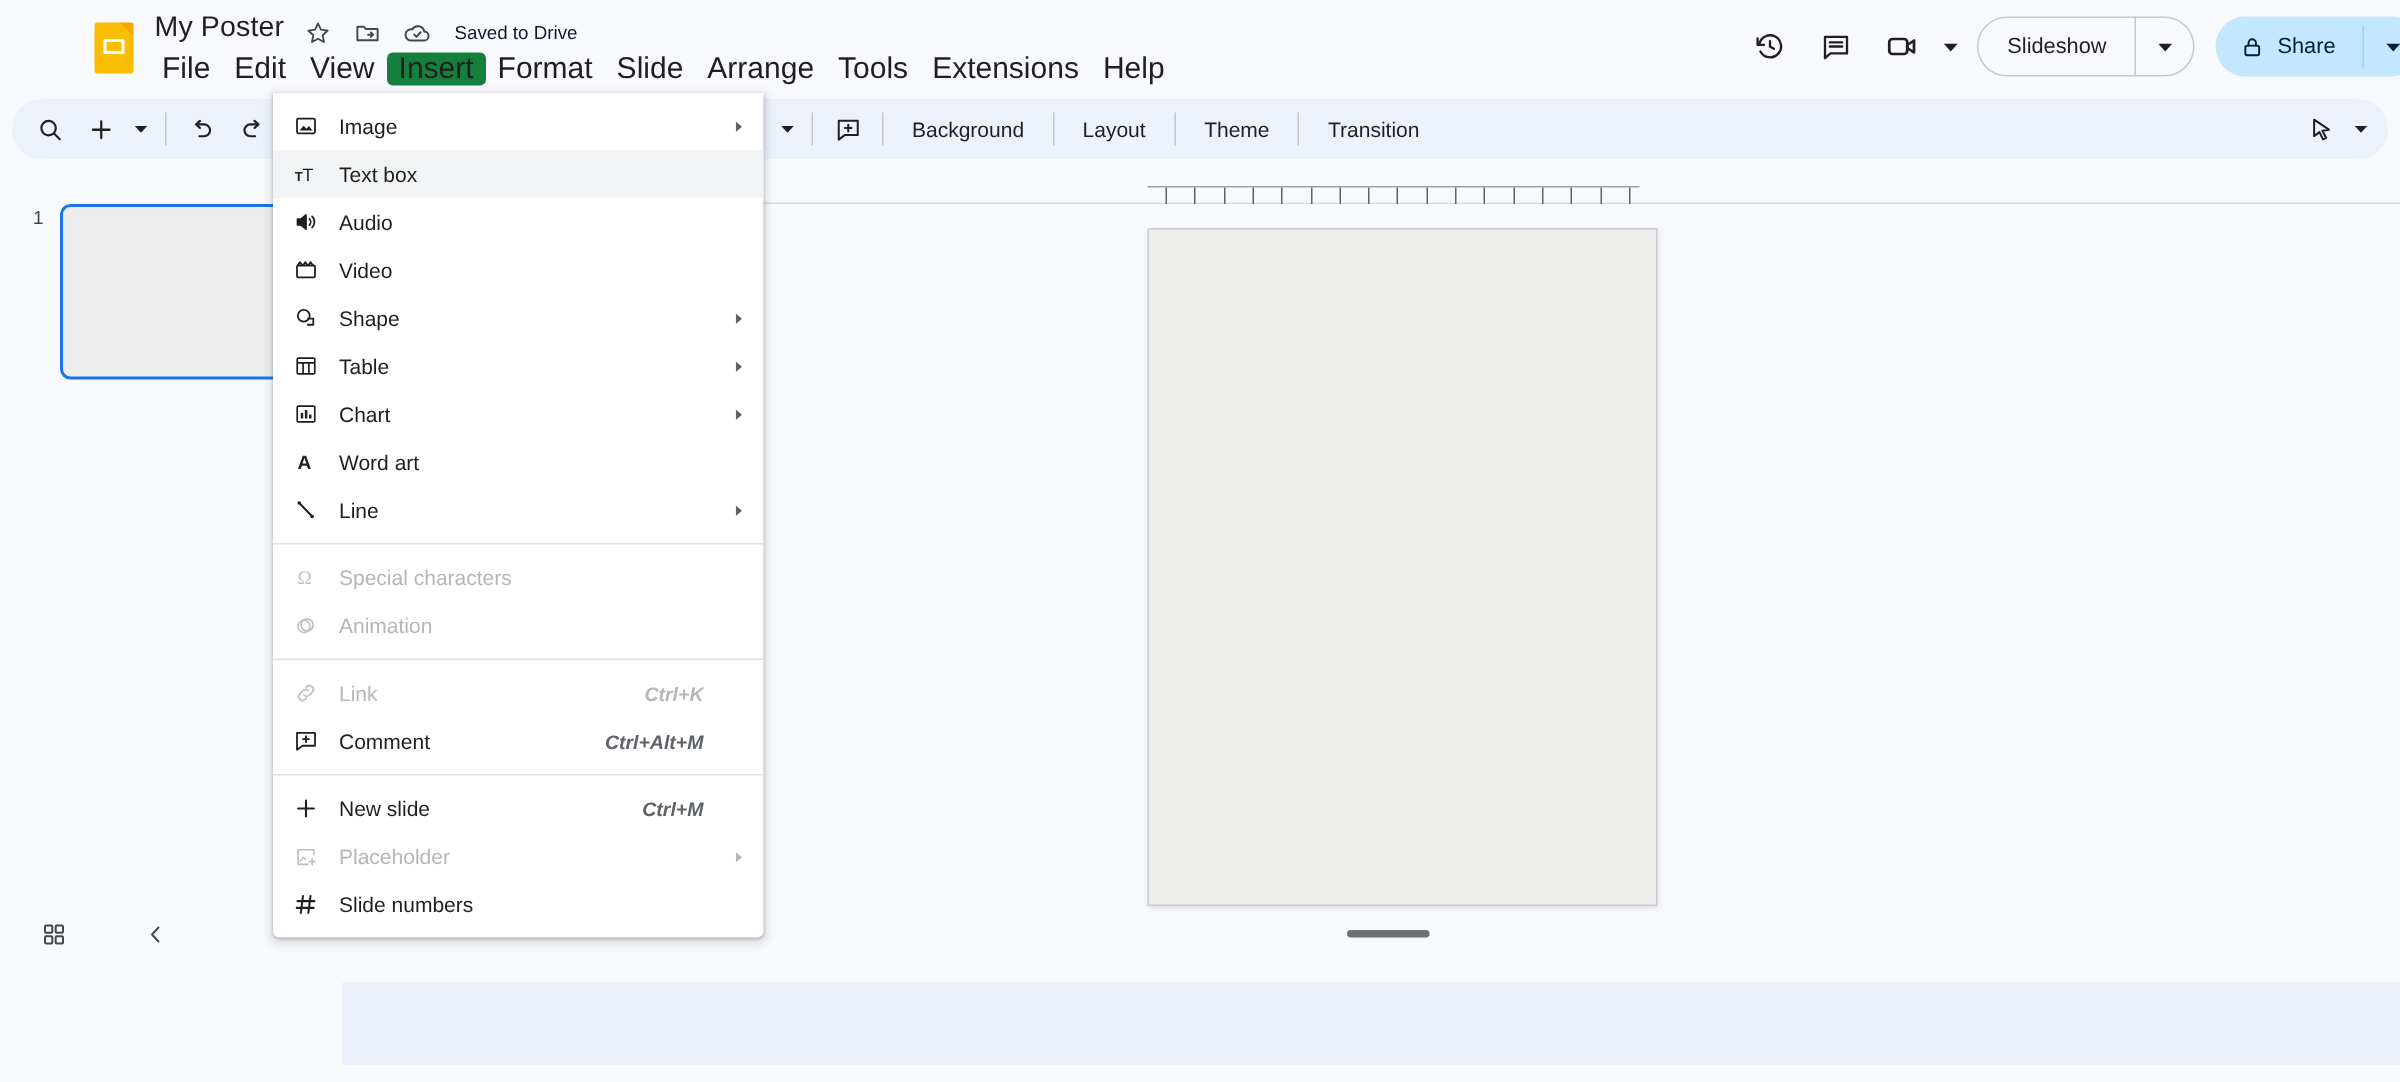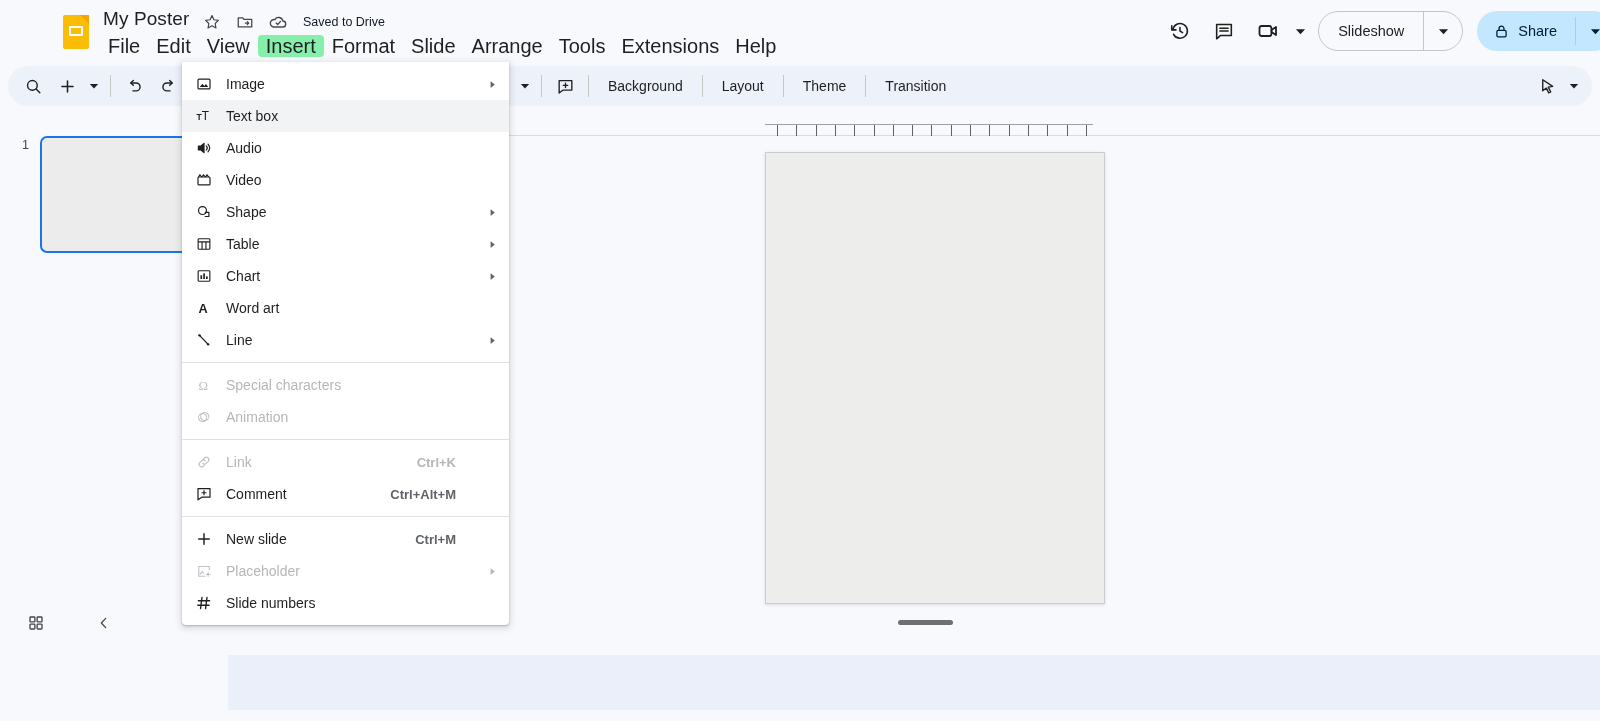--- a/index.html
+++ b/index.html
@@ -37,21 +37,21 @@
   .title-icons { position: absolute; left: 160px; top: 12px; display: flex; align-items: center; gap: 13px; }
   .ti { width: 20px; height: 20px; display: flex; align-items: center; justify-content: center; color: #444746; cursor: pointer; }
   .saved-label { font-size: 12.5px; color: #0f172a; white-space: nowrap; margin-left: 2px; }
 
   
   .menubar { position: absolute; left: 58px; top: 35px; display: flex; align-items: center; height: 22px; }
   .menu-item {
     font-size: 20px; color: #1f1f1f; padding: 3px 8px; border-radius: 4px;
     cursor: pointer; white-space: nowrap; line-height: 16px;
   }
-  .menu-item.active { background: #86efac; text-align: center; }
+  .menu-item.active { background: #15803d; text-align: center; }
 
   
   .top-right { position: absolute; right: 28px; top: 8px; display: flex; align-items: center; gap: 4px; height: 46px; }
   .tr-icon {
     width: 40px; height: 40px; border-radius: 50%;
     display: flex; align-items: center; justify-content: center; color: #1f1f1f; cursor: pointer;
   }
   .caret-small { width: 16px; height: 16px; display: flex; align-items: center; justify-content: center; cursor: pointer; }
 
   .slideshow-group {
@@ -133,21 +133,21 @@
   }
   .mrow.hl { background: #f1f3f4; }
   .mrow.disabled { cursor: default; }
   .micon {
     width: 44px; flex: 0 0 44px; display: flex; align-items: center; justify-content: center;
     color: #1f1f1f;
   }
   .mrow.disabled .micon { color: #bdc1c6; }
   .mlabel { font-size: 14px; color: #1f1f1f; flex: 1 1 auto; white-space: nowrap; }
   .mrow.disabled .mlabel { color: #b4b7ba; }
-  .mshort { font-size: 13px; color: #5f6368; margin-right: 27px; white-space: nowrap; font-weight: bold; }
+  .mshort { font-size: 13px; color: #5f6368; margin-right: 14px; white-space: nowrap; font-weight: bold; font-style: italic; }
   .mrow.disabled .mshort { color: #b4b7ba; }
   .marrow { width: 18px; flex: 0 0 18px; display: flex; align-items: center; justify-content: center; color: #5f6368; }
   .mrow.disabled .marrow { color: #b4b7ba; }
   .mdiv { height: 1px; background: #e0e0e0; margin: 6px 0; }
   .ghost { width: 18px; flex: 0 0 18px; }
 
   svg { display: block; }
 </style>
 </head>
 <body>

